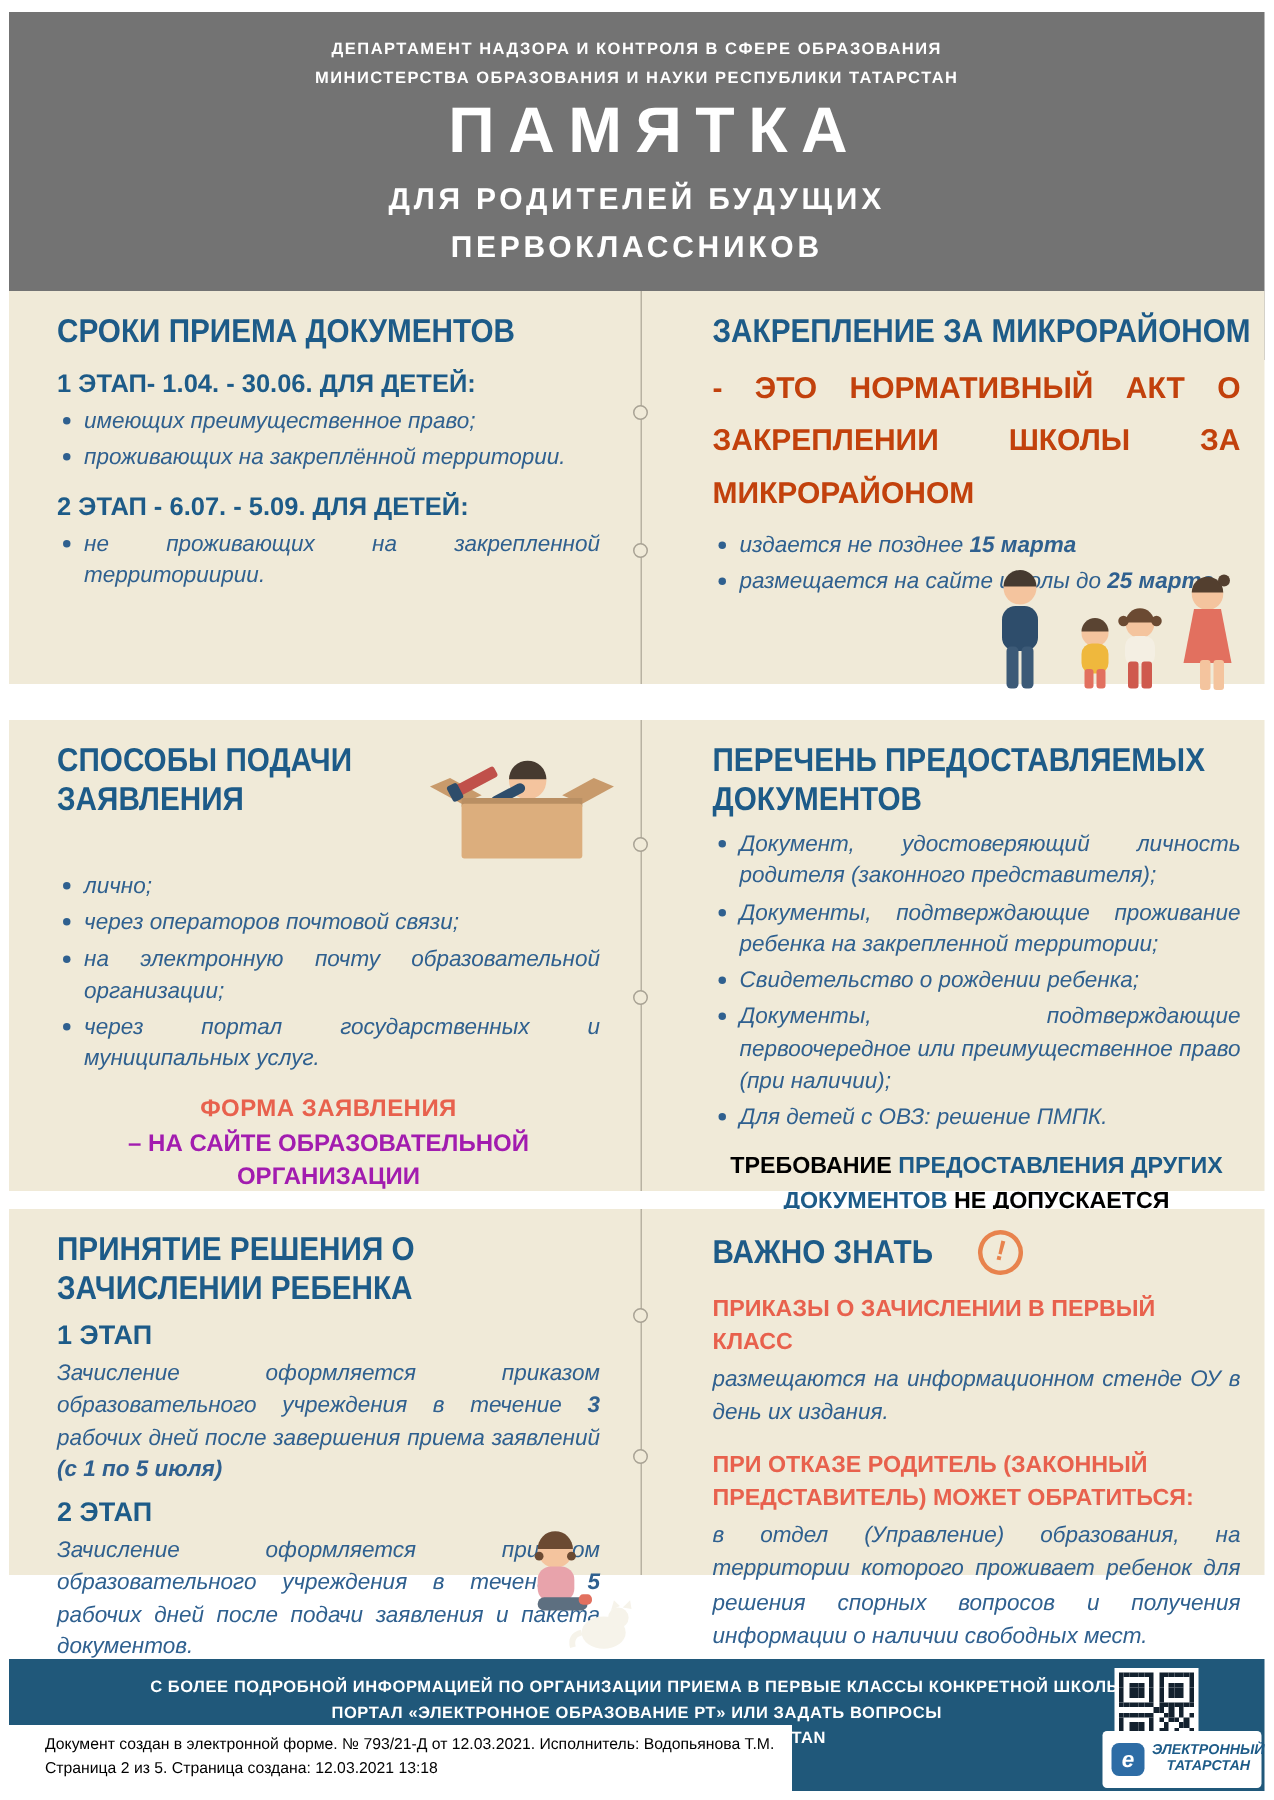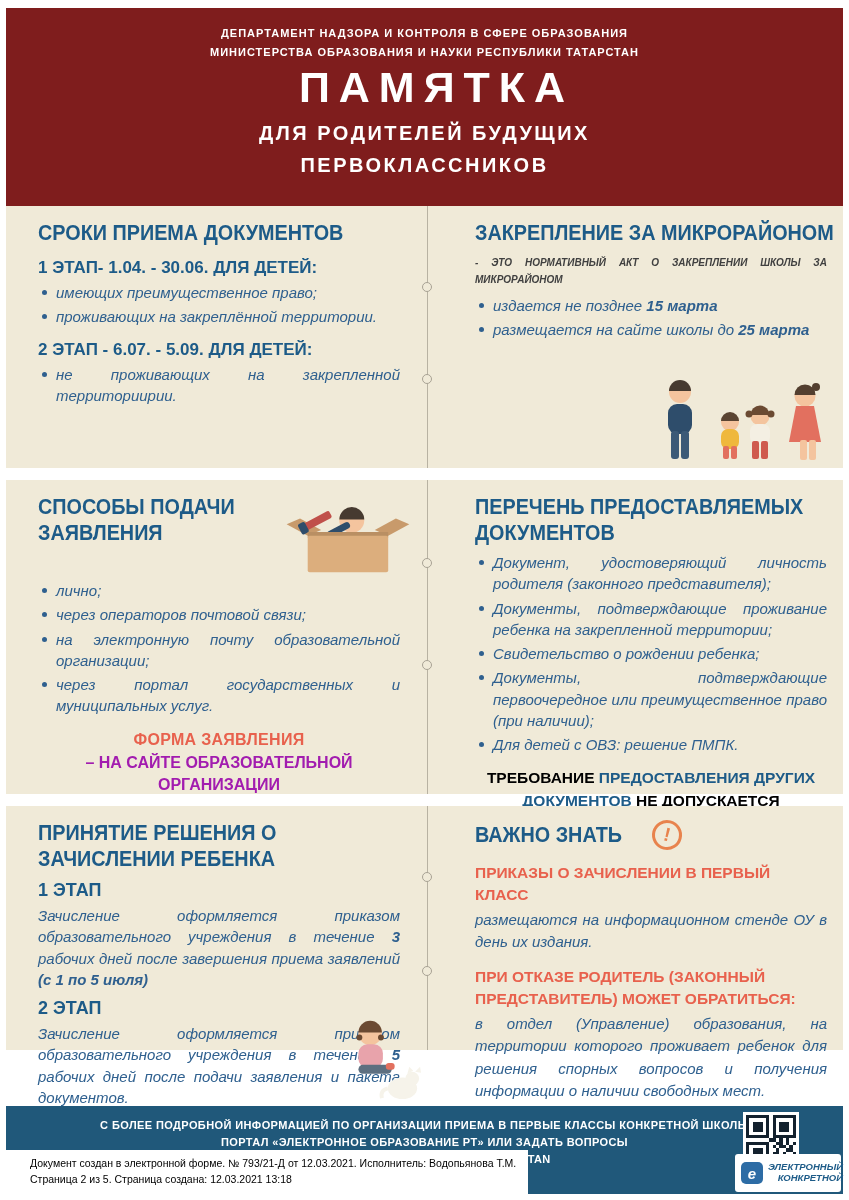--- a/index.html
+++ b/index.html
@@ -1,28 +1,28 @@
 <!DOCTYPE html>
 <html><head>
 <meta charset="utf-8">
 <style>
   html,body{margin:0;padding:0;background:#ffffff;}
   .page{position:relative;width:849px;height:1200px;background:#ffffff;overflow:hidden;
         font-family:"Liberation Sans", sans-serif;}
 
   
-  .hdr{position:absolute;top:8px;left:6px;right:6px;height:232px;background:#7f1d1d;
+  .hdr{position:absolute;top:8px;left:6px;right:6px;height:232px;background:#737373;
        color:#fff;text-align:center;box-sizing:border-box;padding-top:16px;}
   .dept{font-size:11px;font-weight:700;letter-spacing:1px;line-height:1.7;}
   .title{margin:4px 0 2px;font-size:43px;font-weight:700;letter-spacing:9px;line-height:1.05;padding-left:24px;}
   .subtitle{font-size:20px;font-weight:700;letter-spacing:2.5px;line-height:1.6;margin-top:6px;}
 
   
   .row{position:absolute;left:6px;right:6px;background:#f0ead8;z-index:1;}
-  .row1{top:206px;height:262px}
+  .row1{top:194px;height:262px}
   .row2{top:480px;height:314px}
   .row3{top:806px;height:244px}
   .divider{position:absolute;left:421px;top:0;bottom:0;width:1px;background:#b8b2a2;}
   .dot{position:absolute;left:416px;width:10px;height:10px;border-radius:50%;
        background:#f0ead8;border:1px solid #a8a294;box-sizing:border-box;}
   .row1 .dot.a{top:76px}.row1 .dot.b{top:168px}
   .row2 .dot.a{top:78px}.row2 .dot.b{top:180px}
   .row3 .dot.a{top:66px}.row3 .dot.b{top:160px}
 
   .col-l{position:absolute;left:32px;width:362px;top:14px;}
@@ -34,22 +34,22 @@
   .stage-t{font-size:17px;font-weight:700;color:#1d5b88;margin:12px 0 4px;}
   .stage-l{font-size:18px;font-weight:700;color:#1d5b88;margin:8px 0 4px;}
 
   ul.blt{list-style:none;margin:4px 0 0;padding:0;}
   ul.blt li{position:relative;padding-left:18px;font-style:italic;color:#2f608f;
             font-size:15px;line-height:1.42;text-align:justify;margin:3px 0;}
   ul.blt li::before{content:"";position:absolute;left:4px;top:8px;width:5px;height:5px;
             border-radius:50%;background:#2f608f;}
   .bd{font-weight:700;}
 
-  .defn{font-size:10px;font-weight:700;color:#404040;text-align:justify;
-        line-height:1.75;margin:8px 0 6px;font-style:italic;}
+  .defn{font-size:20px;font-weight:700;color:#c2410c;text-align:justify;
+        line-height:1.75;margin:8px 0 6px;}
 
   .blt-gap{margin-top:34px !important;}
 
   .form-block{text-align:center;margin-top:14px;}
   .form-title{color:#e8614d;font-weight:700;font-size:16px;letter-spacing:.3px;}
   .form-note{color:#a21caf;font-weight:700;font-size:16px;width:270px;margin:3px auto 0;line-height:1.4;}
 
   .req{text-align:center;font-weight:700;font-size:15.5px;line-height:1.5;margin-top:10px;}
   .req .o{color:#000000}.req .b{color:#1d5b88}
 
@@ -79,21 +79,21 @@
       padding:3px;box-sizing:border-box;display:grid;
       grid-template-columns:repeat(15,1fr);grid-template-rows:repeat(15,1fr);}
   .qr div{width:100%;height:100%;}
   .qr .on{background:#13212e;}
   .logo{position:absolute;right:2px;bottom:2px;width:106px;height:38px;background:#fff;
         border-radius:3px;display:flex;align-items:center;gap:5px;padding:2px 6px;
         box-sizing:border-box;z-index:3;}
   .logo-mark{width:22px;height:22px;border-radius:5px;background:#2d6ca5;color:#fff;
         display:flex;align-items:center;justify-content:center;font-weight:700;
         font-size:15px;font-style:italic;flex:0 0 auto;}
-  .logo-text{color:#1d5b88;font-weight:700;font-size:9.5px;line-height:1.15;text-align:right;font-style:italic;}
+  .logo-text{color:#1d5b88;font-weight:700;font-size:9.5px;line-height:1.15;text-align:center;font-style:italic;}
 
   
   .stamp{position:absolute;left:0;top:1150px;width:528px;height:44px;background:#fff;
          color:#000;font-size:10.5px;line-height:1.55;padding:5px 0 0 30px;
          box-sizing:border-box;z-index:4;text-align:left;}
 </style>
 </head>
 <body>
 
 <div class="page">
@@ -501,21 +501,21 @@
         <div></div>
         <div class="on"></div>
         <div class="on"></div>
         <div></div>
         <div class="on"></div>
       </div>
     <div class="logo">
       <span class="logo-mark">е</span>
       <span class="logo-text">
         <span>ЭЛЕКТРОННЫЙ</span><br>
-        <span>КОНКРЕТНОЙ</span>
+        <span>ТАТАРСТАН</span>
       </span>
     </div>
   </footer>
 
   <div class="stamp">
     <div>Документ создан в электронной форме. № 793/21-Д от 12.03.2021. Исполнитель: Водопьянова Т.М.</div>
     <div>Страница 2 из 5. Страница создана: 12.03.2021 13:18</div>
   </div>
 
 </div>

